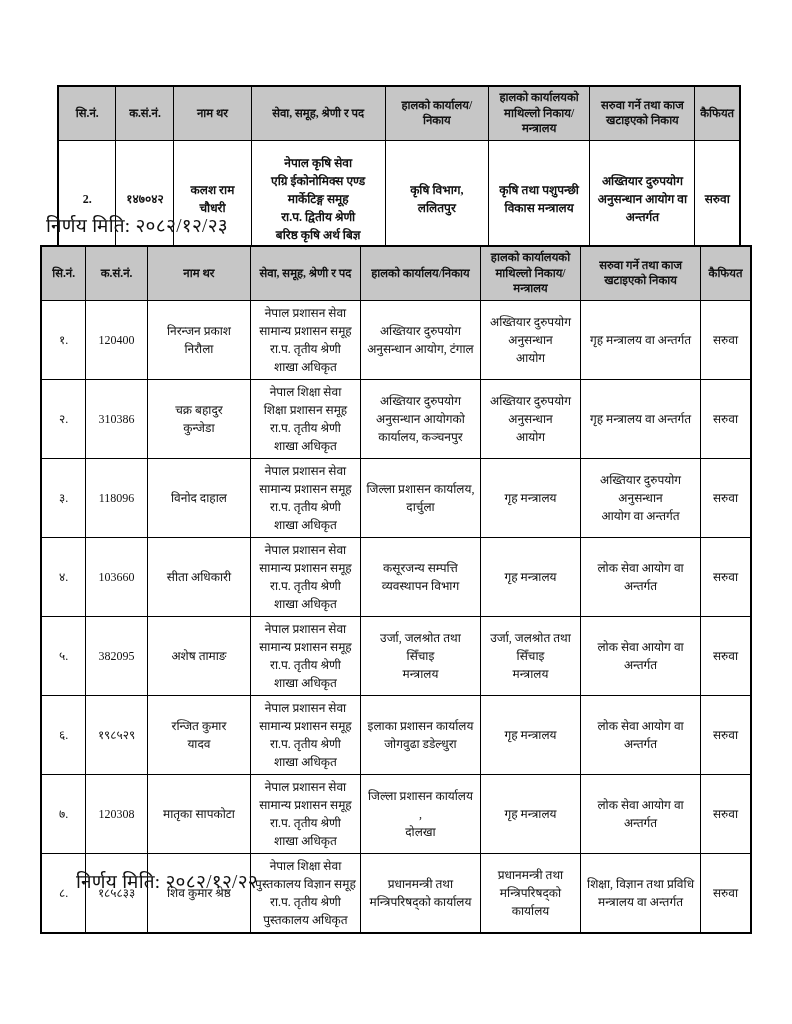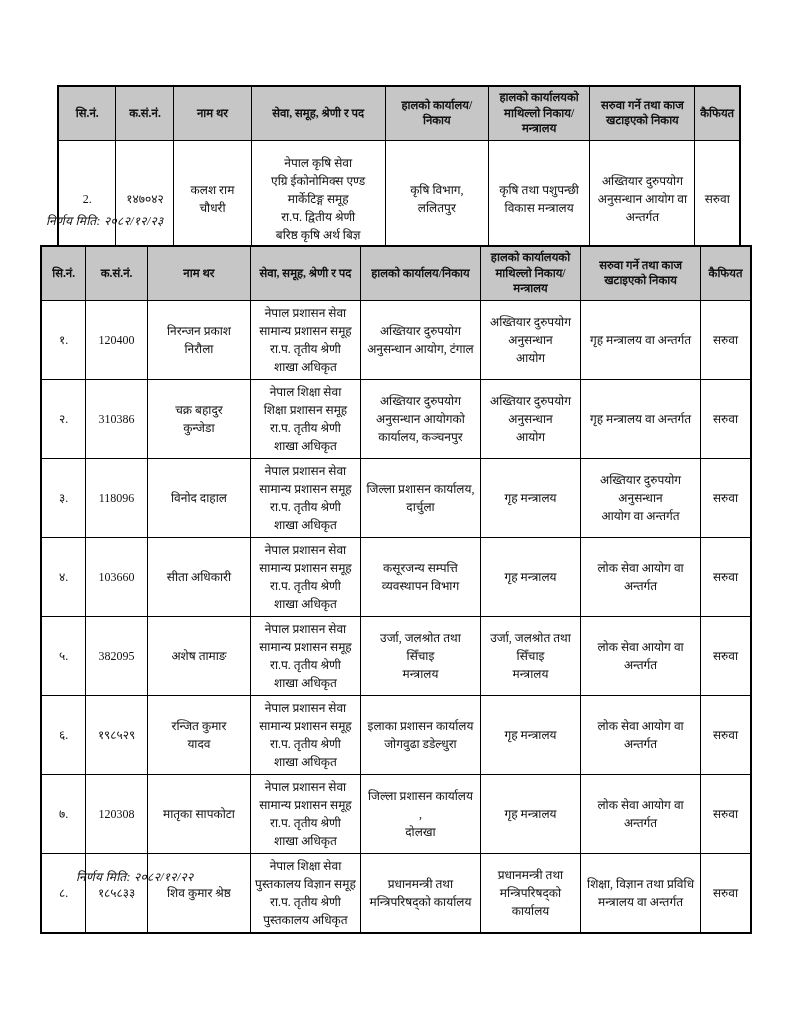--- a/index.html
+++ b/index.html
@@ -39,33 +39,32 @@
   td{
     font-size:12px;
     line-height:1.5;
   }
   #table1{
     position:absolute;
     left:57px;top:85px;
     width:684px;
   }
   #table1 th{height:38px;}
-  #table1 td{height:118px;}
+  #table1 td{height:118px;font-weight:bold;}
   #table2{
     position:absolute;
     left:40px;top:245px;
     width:712px;
   }
   #table2 th{height:46px;}
   #table2 td{height:70px;}
   .decision-date{
     position:absolute;
-    font-size:12px;
+    font-size:19px;
     letter-spacing:0.3px;
-    font-style:italic;
   }
   #date1{left:46px;top:212px;}
   #date2{left:46px;top:868px;margin-left:30px;}
 </style>
 </head>
 <body>
 
 <div class="sheet">
 
   <table id="table1">

